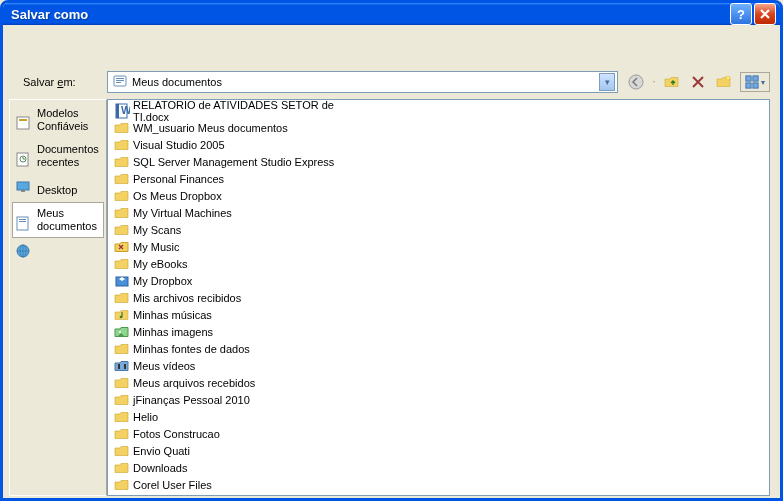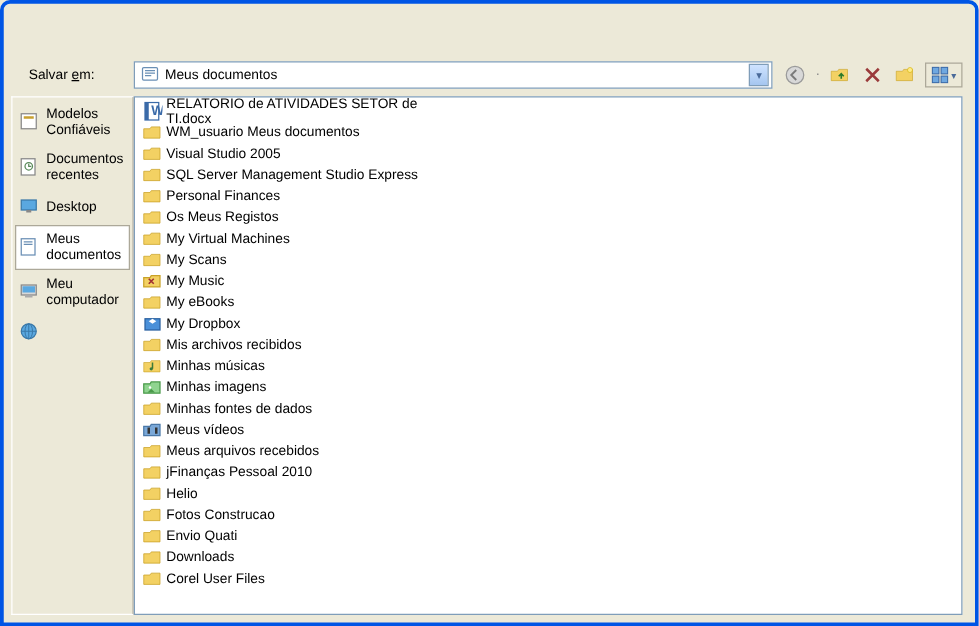--- a/index.html
+++ b/index.html
@@ -15,36 +15,47 @@
 .top-row { display: flex; align-items: center; margin-bottom: 6px; margin-top: 36px; }
 .save-in-label { width: 98px; padding-left: 14px; }
 .save-in-combo { flex: 1; height: 22px; background: #fff; border: 1px solid #7f9db9; display: flex; align-items: center; padding: 0 2px 0 4px; }
 .save-in-combo .loc-icon { margin-right: 4px; }
 .save-in-combo .loc-text { flex: 1; }
 .dropdown-arrow { width: 16px; height: 18px; background: linear-gradient(to bottom,#cfe3ff,#a5c6f0); border: 1px solid #7f9db9; display: flex; align-items: center; justify-content: center; font-size: 9px; color: #4a6a99; }
 .toolbar-icons { display: flex; align-items: center; gap: 6px; margin-left: 8px; }
 .tb-icon { width: 20px; height: 20px; display: flex; align-items: center; justify-content: center; color: #666; }
 .mid { flex: 1; display: flex; min-height: 0; }
 .places { width: 98px; border: 1px solid #fff; border-right: 1px solid #aca899; background: #ece9d8; padding: 2px; }
-.place { display: flex; align-items: center; padding: 4px 2px; cursor: default; border: 1px solid transparent; }
+.place { display: flex; align-items: flex-end; padding: 4px 2px; cursor: default; border: 1px solid transparent; }
 .place.selected { background: #fff; border: 1px solid #aca899; }
 .place-icon { width: 18px; height: 18px; margin-right: 4px; flex-shrink: 0; }
 .place-text { line-height: 13px; }
 .file-area { flex: 1; display: flex; flex-direction: column; border: 1px solid #7f9db9; background: #fff; margin-left: 0; }
 .file-list { flex: 1; display: flex; flex-direction: column; flex-wrap: wrap; align-content: flex-start; padding: 2px; overflow: hidden; }
 .file-item { display: flex; align-items: center; height: 17px; padding: 0 4px; width: 260px; cursor: default; }
 .file-icon { width: 16px; height: 16px; margin-right: 3px; flex-shrink: 0; }
 
 .folder-svg { fill: #f3d163; stroke: #c9a227; stroke-width: .5; }
 .underline { text-decoration: underline; }
 </style>
 </head>
 <body>
 
 <div class="window">
+  <div class="titlebar">
+    <div class="titlebar-title">Salvar como</div>
+    <div class="titlebar-buttons">
+      <div class="titlebar-btn help-btn">?</div>
+      <div class="titlebar-btn close-btn">
+        <svg width="12" height="12" viewBox="0 0 12 12">
+            <path d="M2 2 L10 10 M10 2 L2 10" stroke="#fff" stroke-width="2.2"></path>
+          </svg>
+      </div>
+    </div>
+  </div>
 
   <div class="content">
     <div class="top-row">
       <div class="save-in-label">
         <span>Salvar <span class="underline">e</span>m:</span>
       </div>
       <div class="save-in-combo">
         <span class="loc-icon">
           <svg width="16" height="16" viewBox="0 0 16 16">
               <rect x="2" y="3" width="12" height="10" rx="1" fill="#fff" stroke="#6a8fb5"></rect>
@@ -120,28 +131,20 @@
           <div class="place selected">
             <span class="place-icon"><svg width="16" height="16" viewBox="0 0 16 16">
                 <rect x="2" y="2" width="11" height="13" fill="#fff" stroke="#6a8fb5"></rect>
                 <rect x="4" y="4" width="7" height="1" fill="#6a8fb5"></rect>
                 <rect x="4" y="6" width="7" height="1" fill="#6a8fb5"></rect>
               </svg></span>
             <span class="place-text">Meus documentos</span>
           </div>
           <div class="place">
             <span class="place-icon"><svg width="16" height="16" viewBox="0 0 16 16">
-                <rect x="2" y="3" width="12" height="8" fill="#d8d8d8" stroke="#888"></rect>
-                <rect x="3" y="4" width="10" height="5" fill="#5aa8e0"></rect>
-                <rect x="5" y="11" width="6" height="2" fill="#aaa"></rect>
-              </svg></span>
-            <span class="place-text">Meu computador</span>
-          </div>
-          <div class="place">
-            <span class="place-icon"><svg width="16" height="16" viewBox="0 0 16 16">
                 <circle cx="8" cy="8" r="6" fill="#5aa8e0" stroke="#3a78a8"></circle>
                 <path d="M2 8 h12 M8 2 v12" stroke="#3a78a8" stroke-width=".8"></path>
                 <ellipse cx="8" cy="8" rx="3" ry="6" fill="none" stroke="#3a78a8" stroke-width=".8"></ellipse>
               </svg></span>
           </div>
         </div>
       <div class="file-area">
         <div class="file-list" id="file-list">
             <div class="file-item">
               <span class="file-icon"><svg width="16" height="16" viewBox="0 0 16 16">
@@ -172,21 +175,21 @@
             <div class="file-item">
               <span class="file-icon"><svg width="16" height="16" viewBox="0 0 16 16">
                   <path d="M1 5 h5 l1 -1.5 h7 v9 h-13 z" fill="#f3d163" stroke="#c9a227" stroke-width="0.6"></path>
                 </svg></span>
               <span>Personal Finances</span>
             </div>
             <div class="file-item">
               <span class="file-icon"><svg width="16" height="16" viewBox="0 0 16 16">
                   <path d="M1 5 h5 l1 -1.5 h7 v9 h-13 z" fill="#f3d163" stroke="#c9a227" stroke-width="0.6"></path>
                 </svg></span>
-              <span>Os Meus Registos</span>
+              <span>Os Meus Dropbox</span>
             </div>
             <div class="file-item">
               <span class="file-icon"><svg width="16" height="16" viewBox="0 0 16 16">
                   <path d="M1 5 h5 l1 -1.5 h7 v9 h-13 z" fill="#f3d163" stroke="#c9a227" stroke-width="0.6"></path>
                 </svg></span>
               <span>My Virtual Machines</span>
             </div>
             <div class="file-item">
               <span class="file-icon"><svg width="16" height="16" viewBox="0 0 16 16">
                   <path d="M1 5 h5 l1 -1.5 h7 v9 h-13 z" fill="#f3d163" stroke="#c9a227" stroke-width="0.6"></path>

